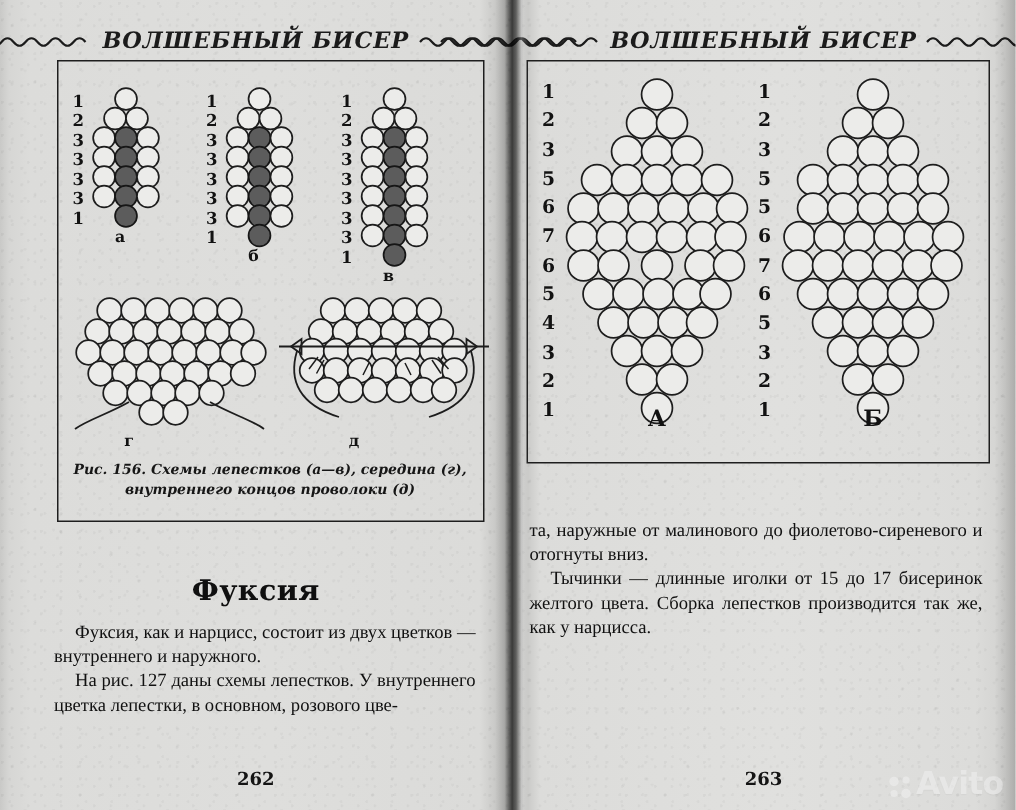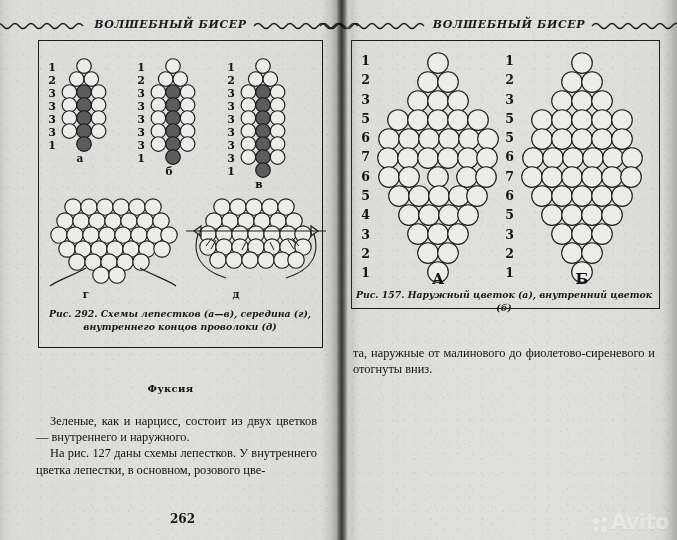--- a/index.html
+++ b/index.html
@@ -32,21 +32,21 @@
 
   
   .runhead{
     position:absolute;left:0;right:0;
     display:flex;align-items:center;justify-content:center;gap:6px;
     color:#1b1b1b;
   }
   .runhead .title{
     font-family:"DejaVu Serif", serif;
     font-style:italic;font-weight:bold;
-    font-size:11px;letter-spacing:.6px;
+    font-size:15px;letter-spacing:.6px;
     text-transform:uppercase;
     white-space:nowrap;
   }
   .squiggle{height:10px;flex:0 0 auto;}
 
   
   .figbox{
     position:absolute;
     border:1.3px solid #1e1e1e;
     background:transparent;
@@ -90,21 +90,21 @@
     font-family:"Liberation Serif", serif;
     font-size:12.4px;line-height:16.2px;
     color:#111;text-align:justify;
     text-align-last:left;
   }
   .bodytext p{margin:0;}
   .bodytext p.ind{text-indent:14px;}
   .secthead{
     position:absolute;
     font-family:"DejaVu Serif", serif;
-    font-weight:bold;font-size:10px;
+    font-weight:bold;font-size:19px;
     letter-spacing:.3px;color:#0f0f0f;
     text-align:center;width:100%;
   }
   .pagenum{
     position:absolute;
     font-family:"DejaVu Serif", serif;
     font-weight:bold;font-size:12px;color:#141414;
     text-align:center;
   }
   
@@ -331,32 +331,32 @@
     <line class="wire" x1="0" y1="33" x2="140" y2="33"></line>
     <path class="wire-thin" d="M26 40 l-6 8 M30 42 l-5 9 M106 40 l7 8 M102 42 l6 9 M60 44 l-4 8 M84 44 l4 8"></path>
     <path class="wire" d="M12 36 C6 56 14 72 40 80"></path>
     <path class="wire" d="M128 36 C134 56 126 72 100 80"></path>
     <path class="wire" d="M8 33 l7 -5 l0 10 z" fill="#1d1d1d"></path>
     <path class="wire" d="M132 33 l-7 -5 l0 10 z" fill="#1d1d1d"></path>
   </svg>
   <div class="collabel" style="left:226px;top:288px;width:20px;">д</div>
 
   <div class="figcap" style="left:44px;top:307px;width:272px;">
-    <div>Рис. 292. Схемы лепестков (а—в), середина (г),</div>
+    <div>Рис. 156. Схемы лепестков (а—в), середина (г),</div>
     <div>внутреннего концов проволоки (д)</div>
   </div>
 
   <div class="secthead" style="left:0;top:383px;">Фуксия</div>
 
   <div class="bodytext" style="left:36px;top:413px;width:281px;">
-    <p class="ind">Зеленые, как и нарцисс, состоит из двух цветков — внутреннего и наружного.</p>
+    <p class="ind">Фуксия, как и нарцисс, состоит из двух цветков — внутреннего и наружного.</p>
     <p class="ind">На рис. 127 даны схемы лепестков. У внутреннего цветка лепестки, в основном, розового цве-</p>
   </div>
 
-  <div class="pagenum" style="left:0;top:512px;width:341px;padding-left:12px;">262</div>
+  <div class="pagenum" style="left:0;top:512px;width:341px;">262</div>
 </div>
 
 <div class="page page-right">
 
   <div class="runhead" style="top:18px;">
     <svg class="squiggle" width="108" height="10" viewBox="0 0 108 10">
       <path d="M1 6 Q5 1 9 6 T17 6 T25 6 T33 6 T41 6 T49 6 T57 6 T65 6 T73 6 T81 6 T89 6 T97 6 T105 6" fill="none" stroke="#1b1b1b" stroke-width="1.4"></path>
     </svg>
     <span class="title">Волшебный бисер</span>
     <svg class="squiggle" width="108" height="10" viewBox="0 0 108 10">
@@ -486,26 +486,27 @@
       <circle class="bead" cx="41" cy="182" r="10.3"></circle>
         <circle class="bead" cx="61" cy="182" r="10.3"></circle>
         <circle class="bead" cx="81" cy="182" r="10.3"></circle>
       <circle class="bead" cx="51" cy="201" r="10.3"></circle>
         <circle class="bead" cx="71" cy="201" r="10.3"></circle>
       <circle class="bead" cx="61" cy="220" r="10.3"></circle>
     </g>
   </svg>
   <div class="bigletter" style="left:226px;top:270px;width:30px;">Б</div>
 
-  <div class="figcap" style="left:14px;top:288px;width:298px;">Рис. 157. Наружный цветок (а), внутренний цветок (б)</div>
 
   <div class="bodytext" style="left:12px;top:345px;width:302px;">
     <p>та, наружные от малинового до фиолетово-сиреневого и отогнуты вниз.</p>
-  </div>
-
+    <p class="ind">Тычинки — длинные иголки от 15 до 17 бисеринок желтого цвета. Сборка лепестков производится так же, как у нарцисса.</p>
+  </div>
+
+  <div class="pagenum" style="left:0;top:512px;width:336px;">263</div>
 </div>
 
 <div class="gutter"></div>
 <div class="edge-shadow"></div>
 
 <div class="watermark">
   <svg class="wm-dots" width="16" height="18" viewBox="0 0 16 18">
     <circle cx="4" cy="5" r="3.1" fill="#f2f2f2"></circle>
     <circle cx="12" cy="4" r="2.4" fill="#f2f2f2"></circle>
     <circle cx="4" cy="13" r="2.4" fill="#f2f2f2"></circle>

